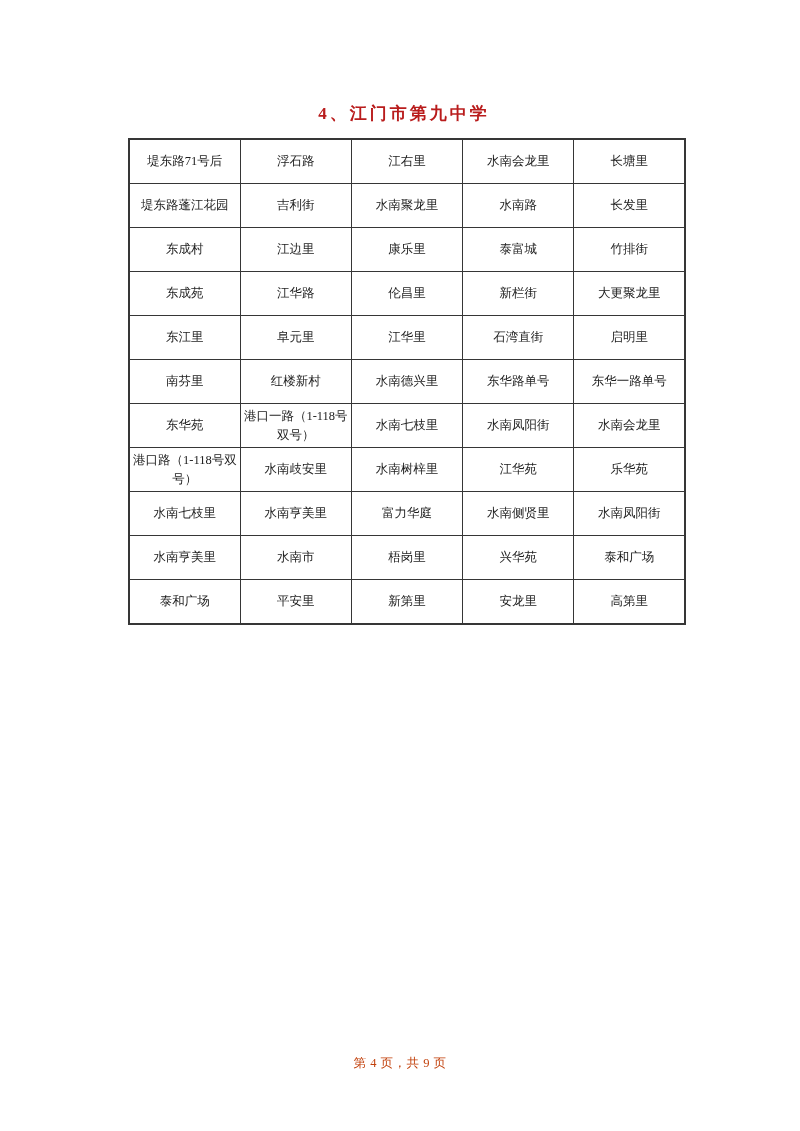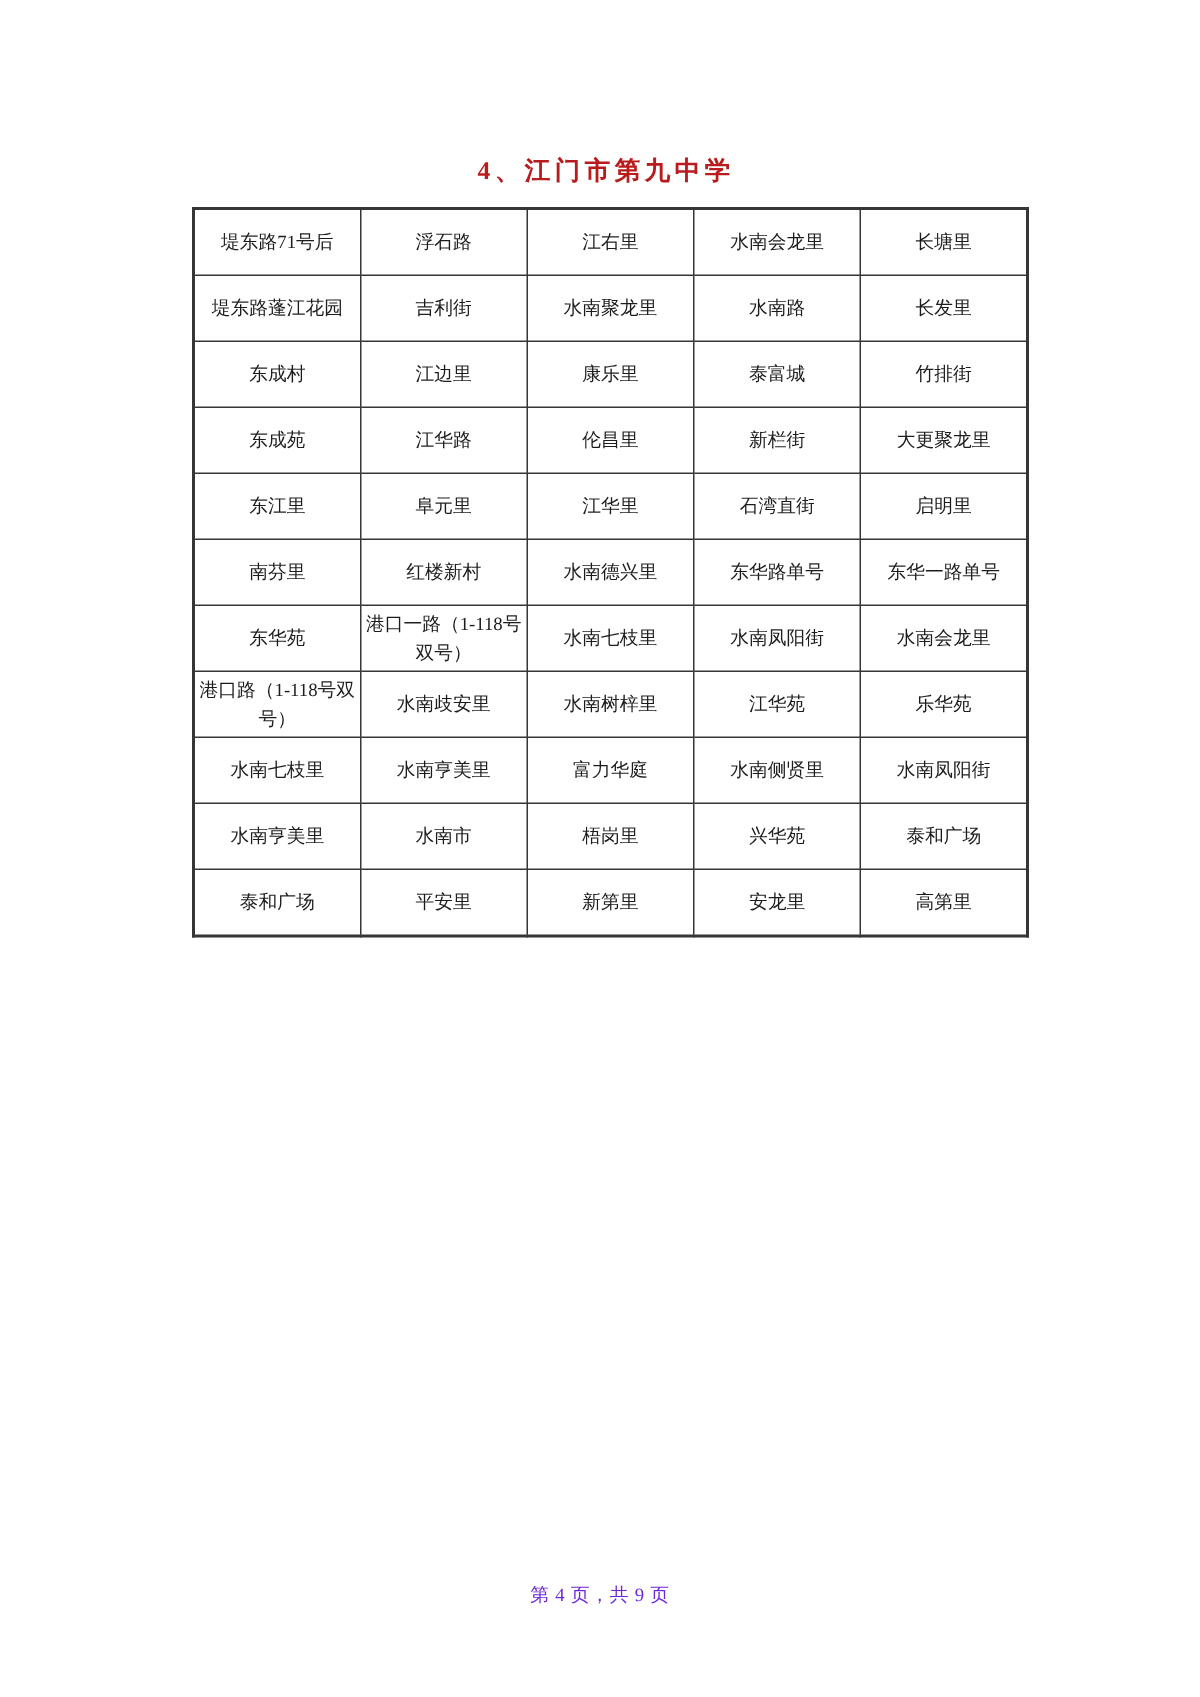--- a/index.html
+++ b/index.html
@@ -49,21 +49,21 @@
     color: #1c1c1c;
   }
   .footer {
     position: absolute;
     top: 1055px;
     left: 0;
     width: 100%;
     text-align: center;
     font-size: 12.5px;
     letter-spacing: 0.5px;
-    color: #6d28d9;
+    color: #c2410c;
   }
 </style>
 </head>
 <body>
 
 <div class="page">
 
   <h1 class="title">4、江门市第九中学</h1>
 
   <table class="addr-table">

